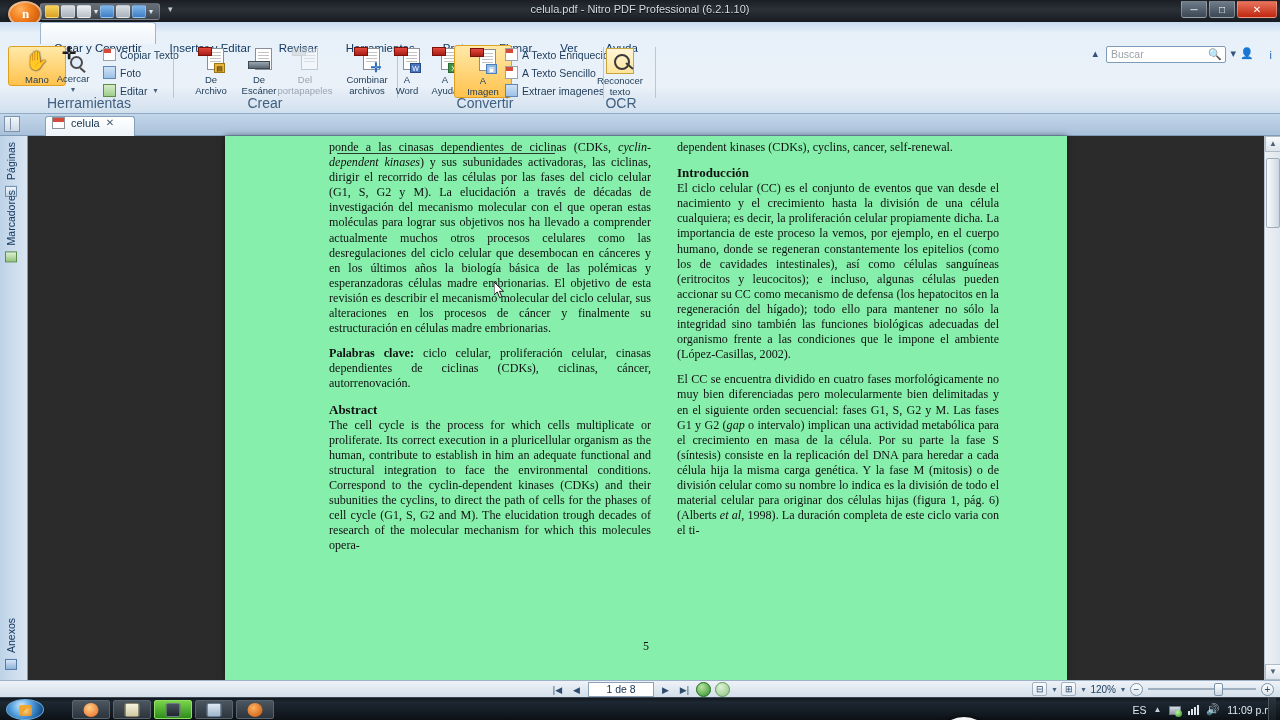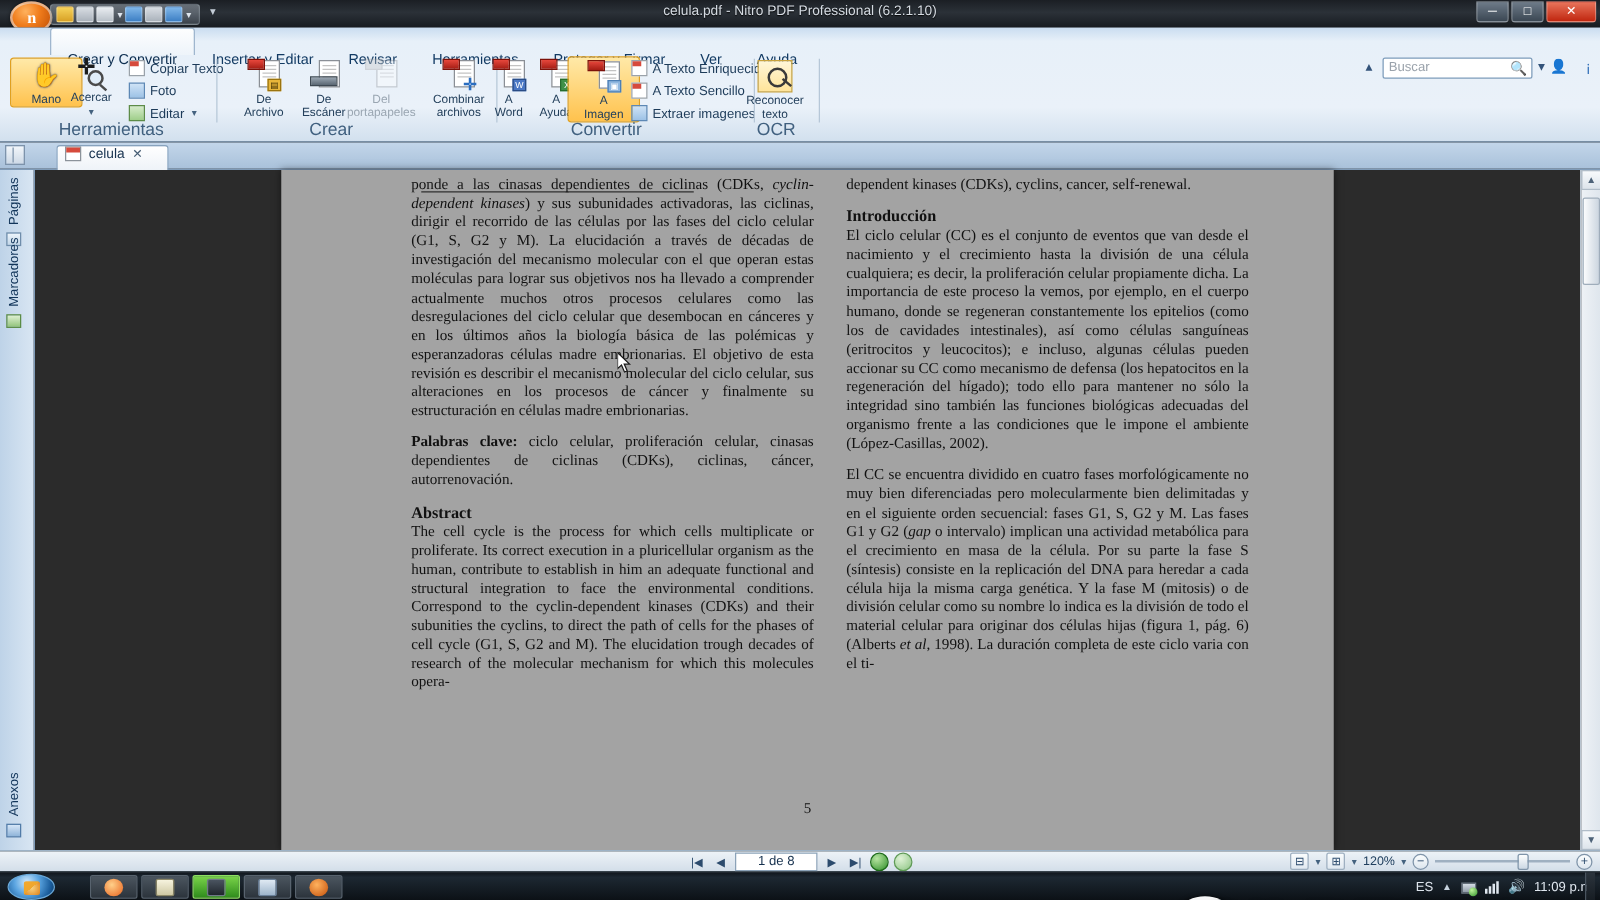--- a/index.html
+++ b/index.html
@@ -208,21 +208,21 @@
   .vic.gr { background:linear-gradient(to bottom,#dff0d2,#93c47d); border:1px solid #5b8c46; }
   .vic.bl { background:linear-gradient(to bottom,#d6e6f7,#8fb4d9); border:1px solid #517ba8; }
 
   
   .viewer {
     position:absolute; left:28px; top:136px; width:1252px; height:544px;
     background:#2b2b2b;
   }
   .page-sheet {
     position:absolute; left:197px; top:0; width:842px; height:544px;
-    background:#a3a3a3; box-shadow:0 0 6px rgba(0,0,0,.5);
+    background:#86efac; box-shadow:0 0 6px rgba(0,0,0,.5);
   }
   .vscroll {
     position:absolute; right:0; top:0; width:16px; height:544px;
     background:linear-gradient(to right,#eef2f6,#dfe6ed);
     border-left:1px solid #b9c4cf;
   }
   .vscroll .arrow-up, .vscroll .arrow-dn {
     position:absolute; left:0; width:16px; height:16px;
     background:linear-gradient(to bottom,#f8fafc,#dde4eb); border:1px solid #b0bcc8;
     color:#4d6278; font-size:8px; text-align:center; line-height:14px;

